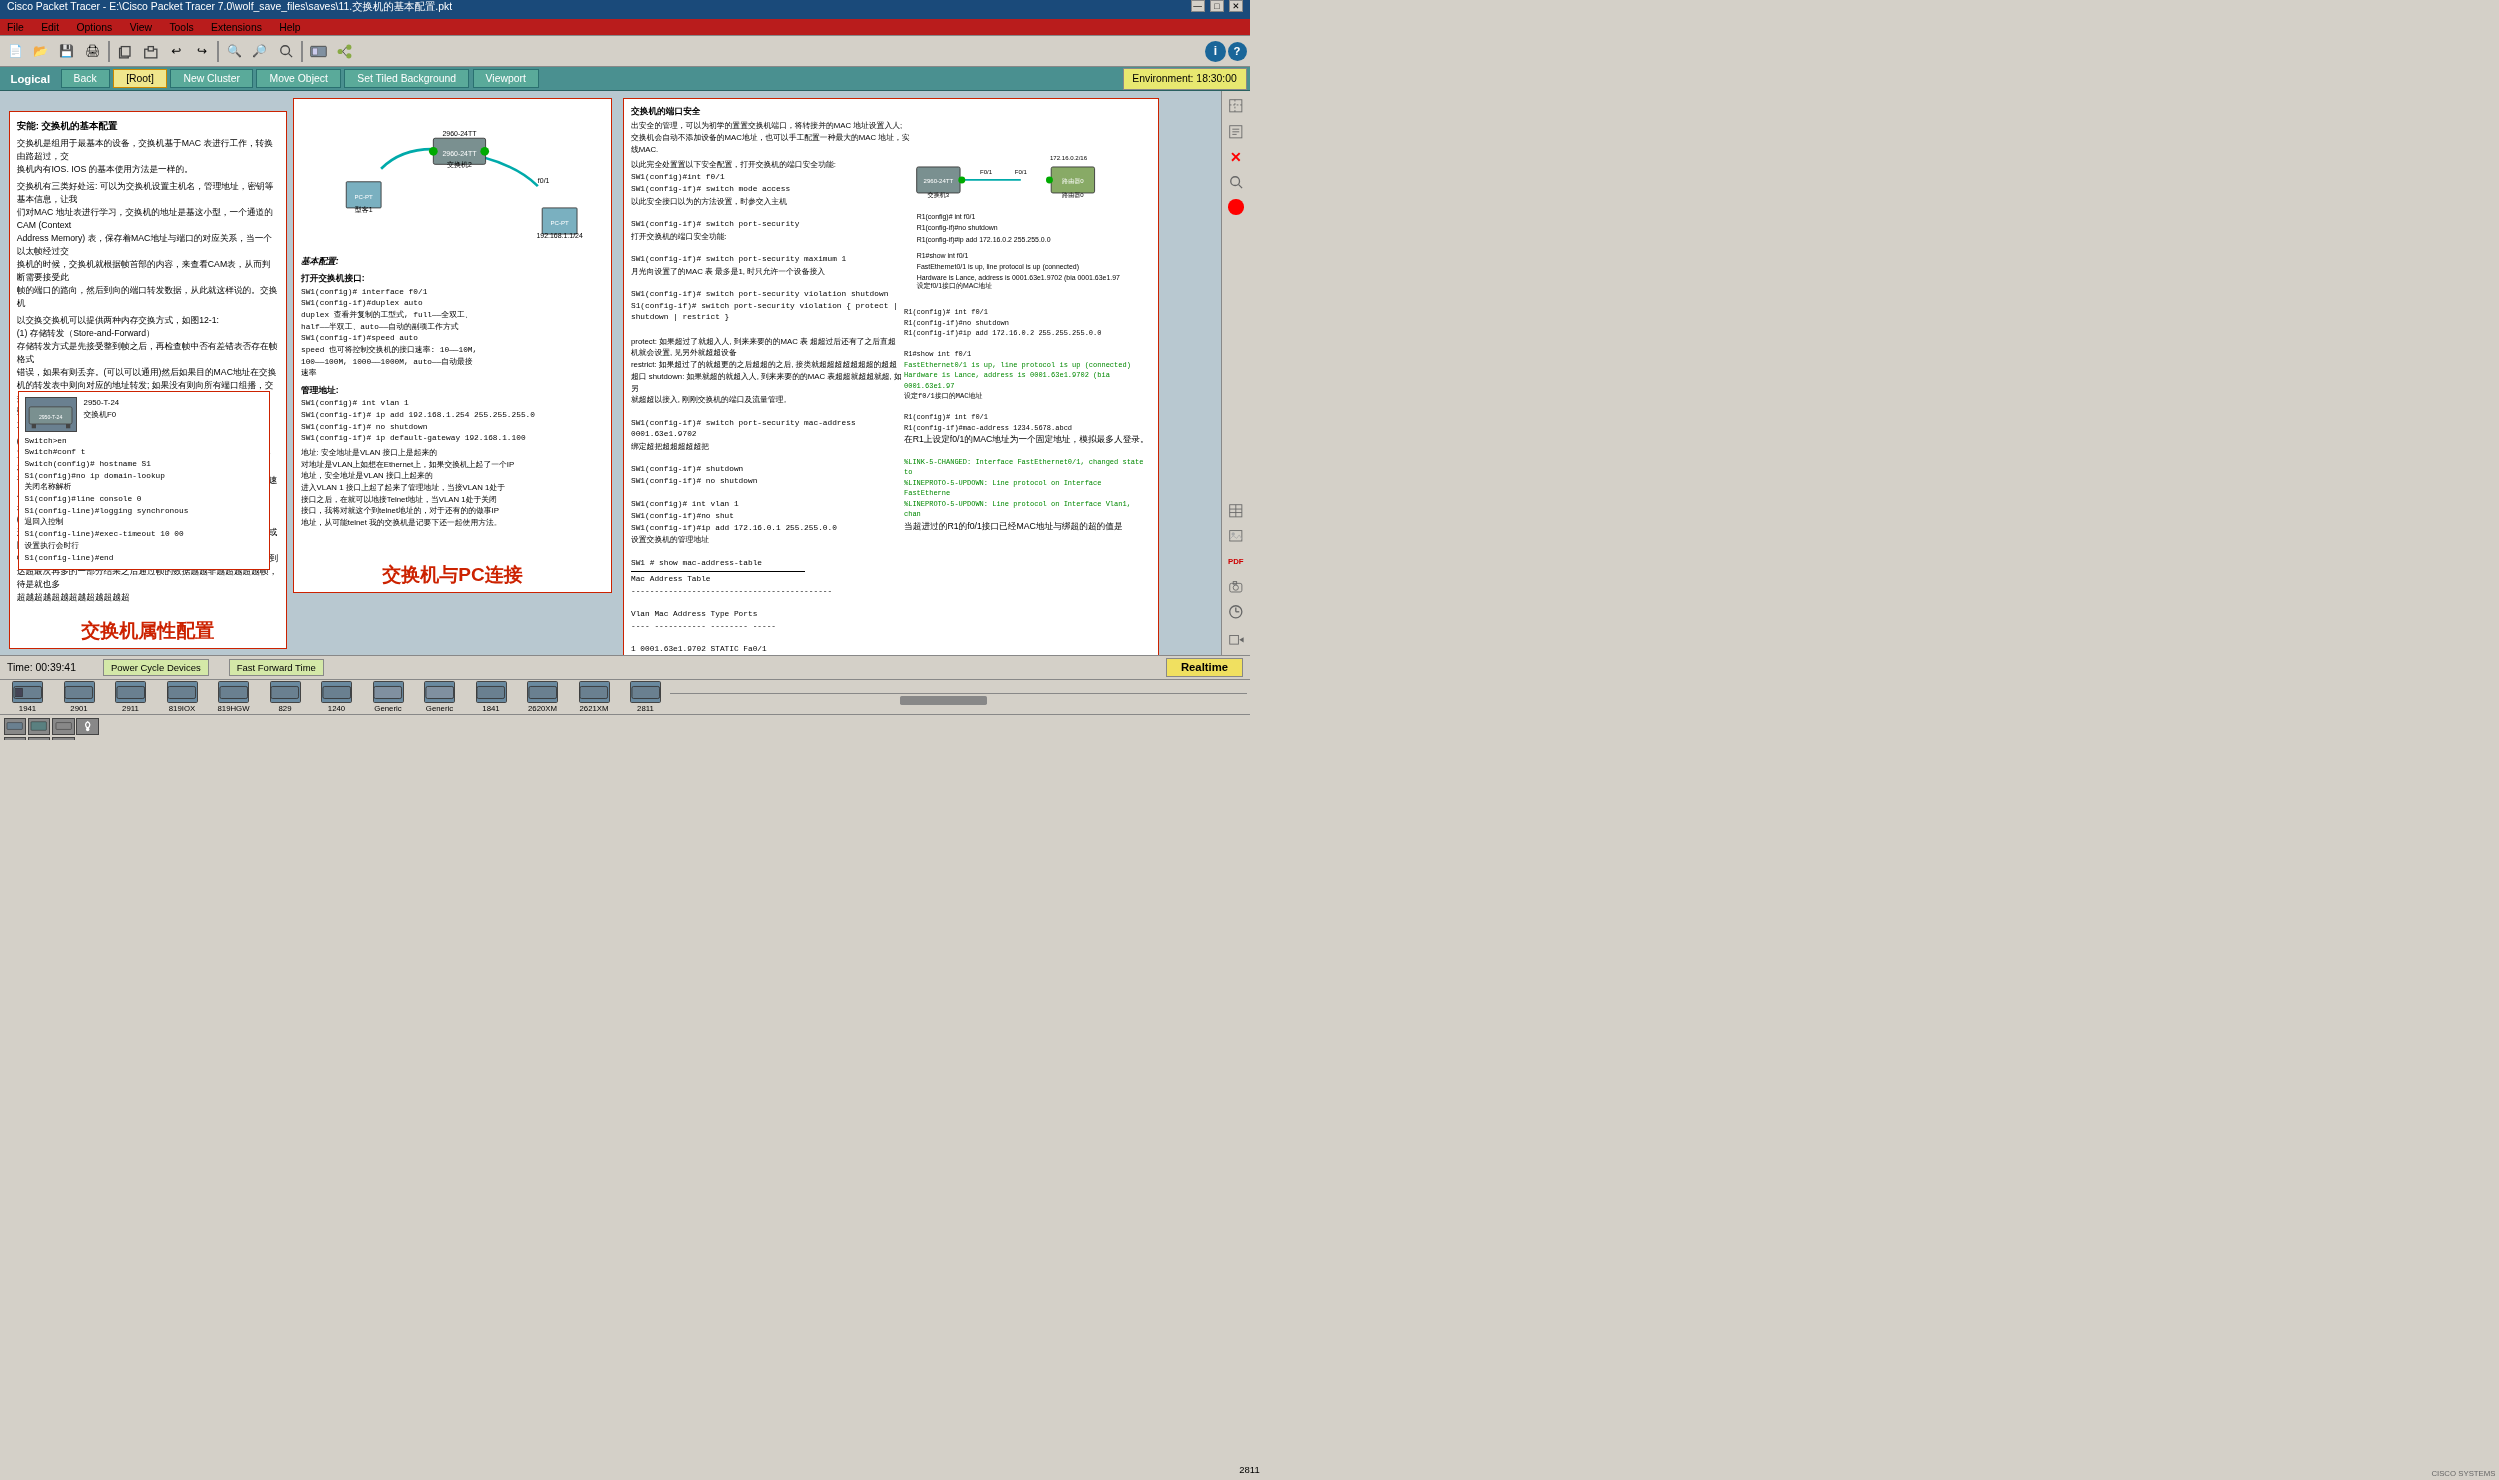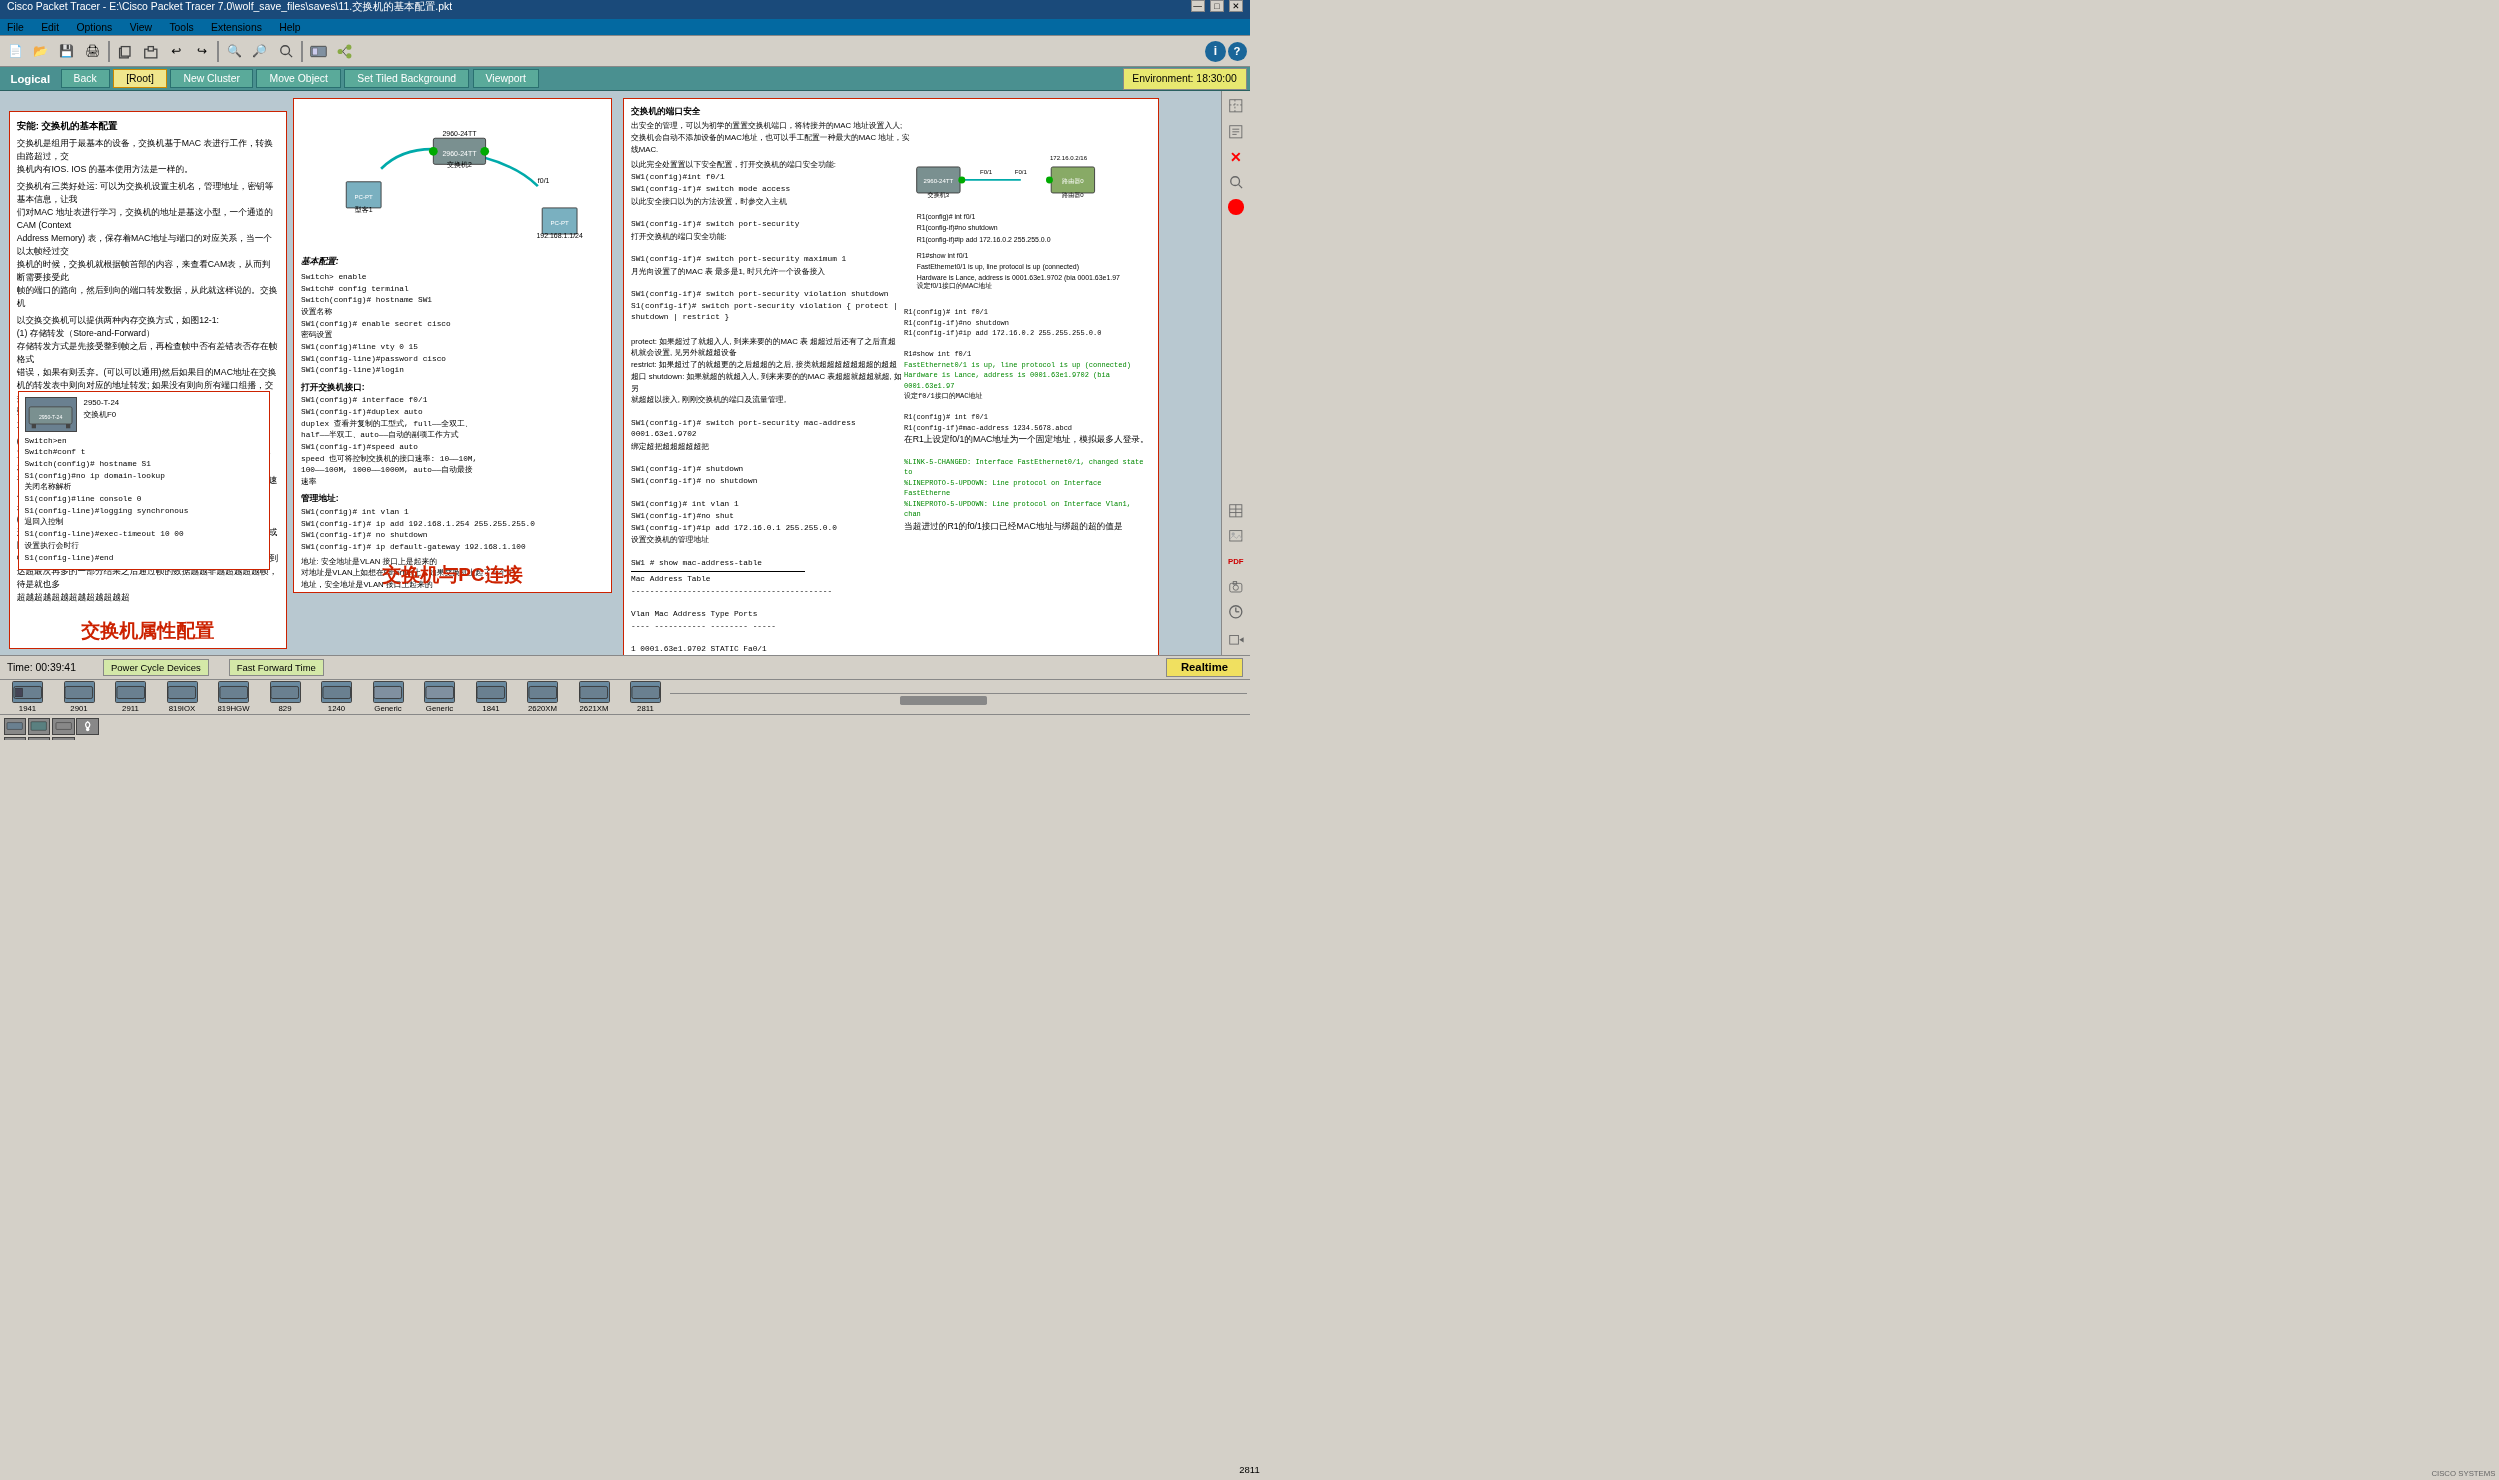--- a/index.html
+++ b/index.html
@@ -35,21 +35,21 @@
       font-size: 8.7px;
       cursor: pointer;
       display: flex;
       align-items: center;
       justify-content: center;
       color: #000;
     }
 
     
     .menu-bar {
-      background: #0369a1;
+      background: #b91c1c;
       height: 17.4px;
       display: flex;
       align-items: center;
       padding: 0 3.5px;
       border-bottom: 0.9px solid #888;
       font-size: 10.4px;
       gap: 10.4px;
     }
     .menu-item {
       padding: 1.7px 3.5px;
@@ -543,29 +543,20 @@
         <rect x="285" y="125" width="40" height="30" rx="1" fill="#7ab0c0" stroke="#333" stroke-width="1"></rect>
         <text x="305" y="145" text-anchor="middle" fill="white" font-size="7">PC-PT</text>
         <text x="305" y="160" text-anchor="middle" fill="#000" font-size="8">192.168.1.1/24</text>
 
         <circle cx="160" cy="60" r="5" fill="#00aa00"></circle>
         <circle cx="219" cy="60" r="5" fill="#00aa00"></circle>
       </svg>
 
       <div style="position:absolute;top:156px;left:7px;right:7px;" class="cmd-text">
         <div class="chinese-text" style="font-weight:bold;margin-bottom:3.5px;font-style:italic;">基本配置:</div>
-        <div>Switch&gt; enable<br>
-Switch# config terminal<br>
-Switch(config)# hostname SW1<br>
-设置名称<br>
-SW1(config)# enable secret cisco<br>
-密码设置<br>
-SW1(config)#line vty 0 15<br>
-SW1(config-line)#password cisco<br>
-SW1(config-line)#login<br></div>
         <div class="chinese-text" style="font-weight:bold;margin:3.5px 0 1.7px;">打开交换机接口:</div>
         <div>SW1(config)# interface f0/1<br>
 SW1(config-if)#duplex auto<br>
 duplex 查看并复制的工型式, full——全双工、<br>
 half——半双工、auto——自动的副项工作方式<br>
 SW1(config-if)#speed auto<br>
 speed 也可将控制交换机的接口速率: 10——10M,<br>
 100——100M, 1000——1000M, auto——自动最接<br>
 速率</div>
         <div class="chinese-text" style="font-weight:bold;margin:3.5px 0 1.7px;">管理地址:</div>

